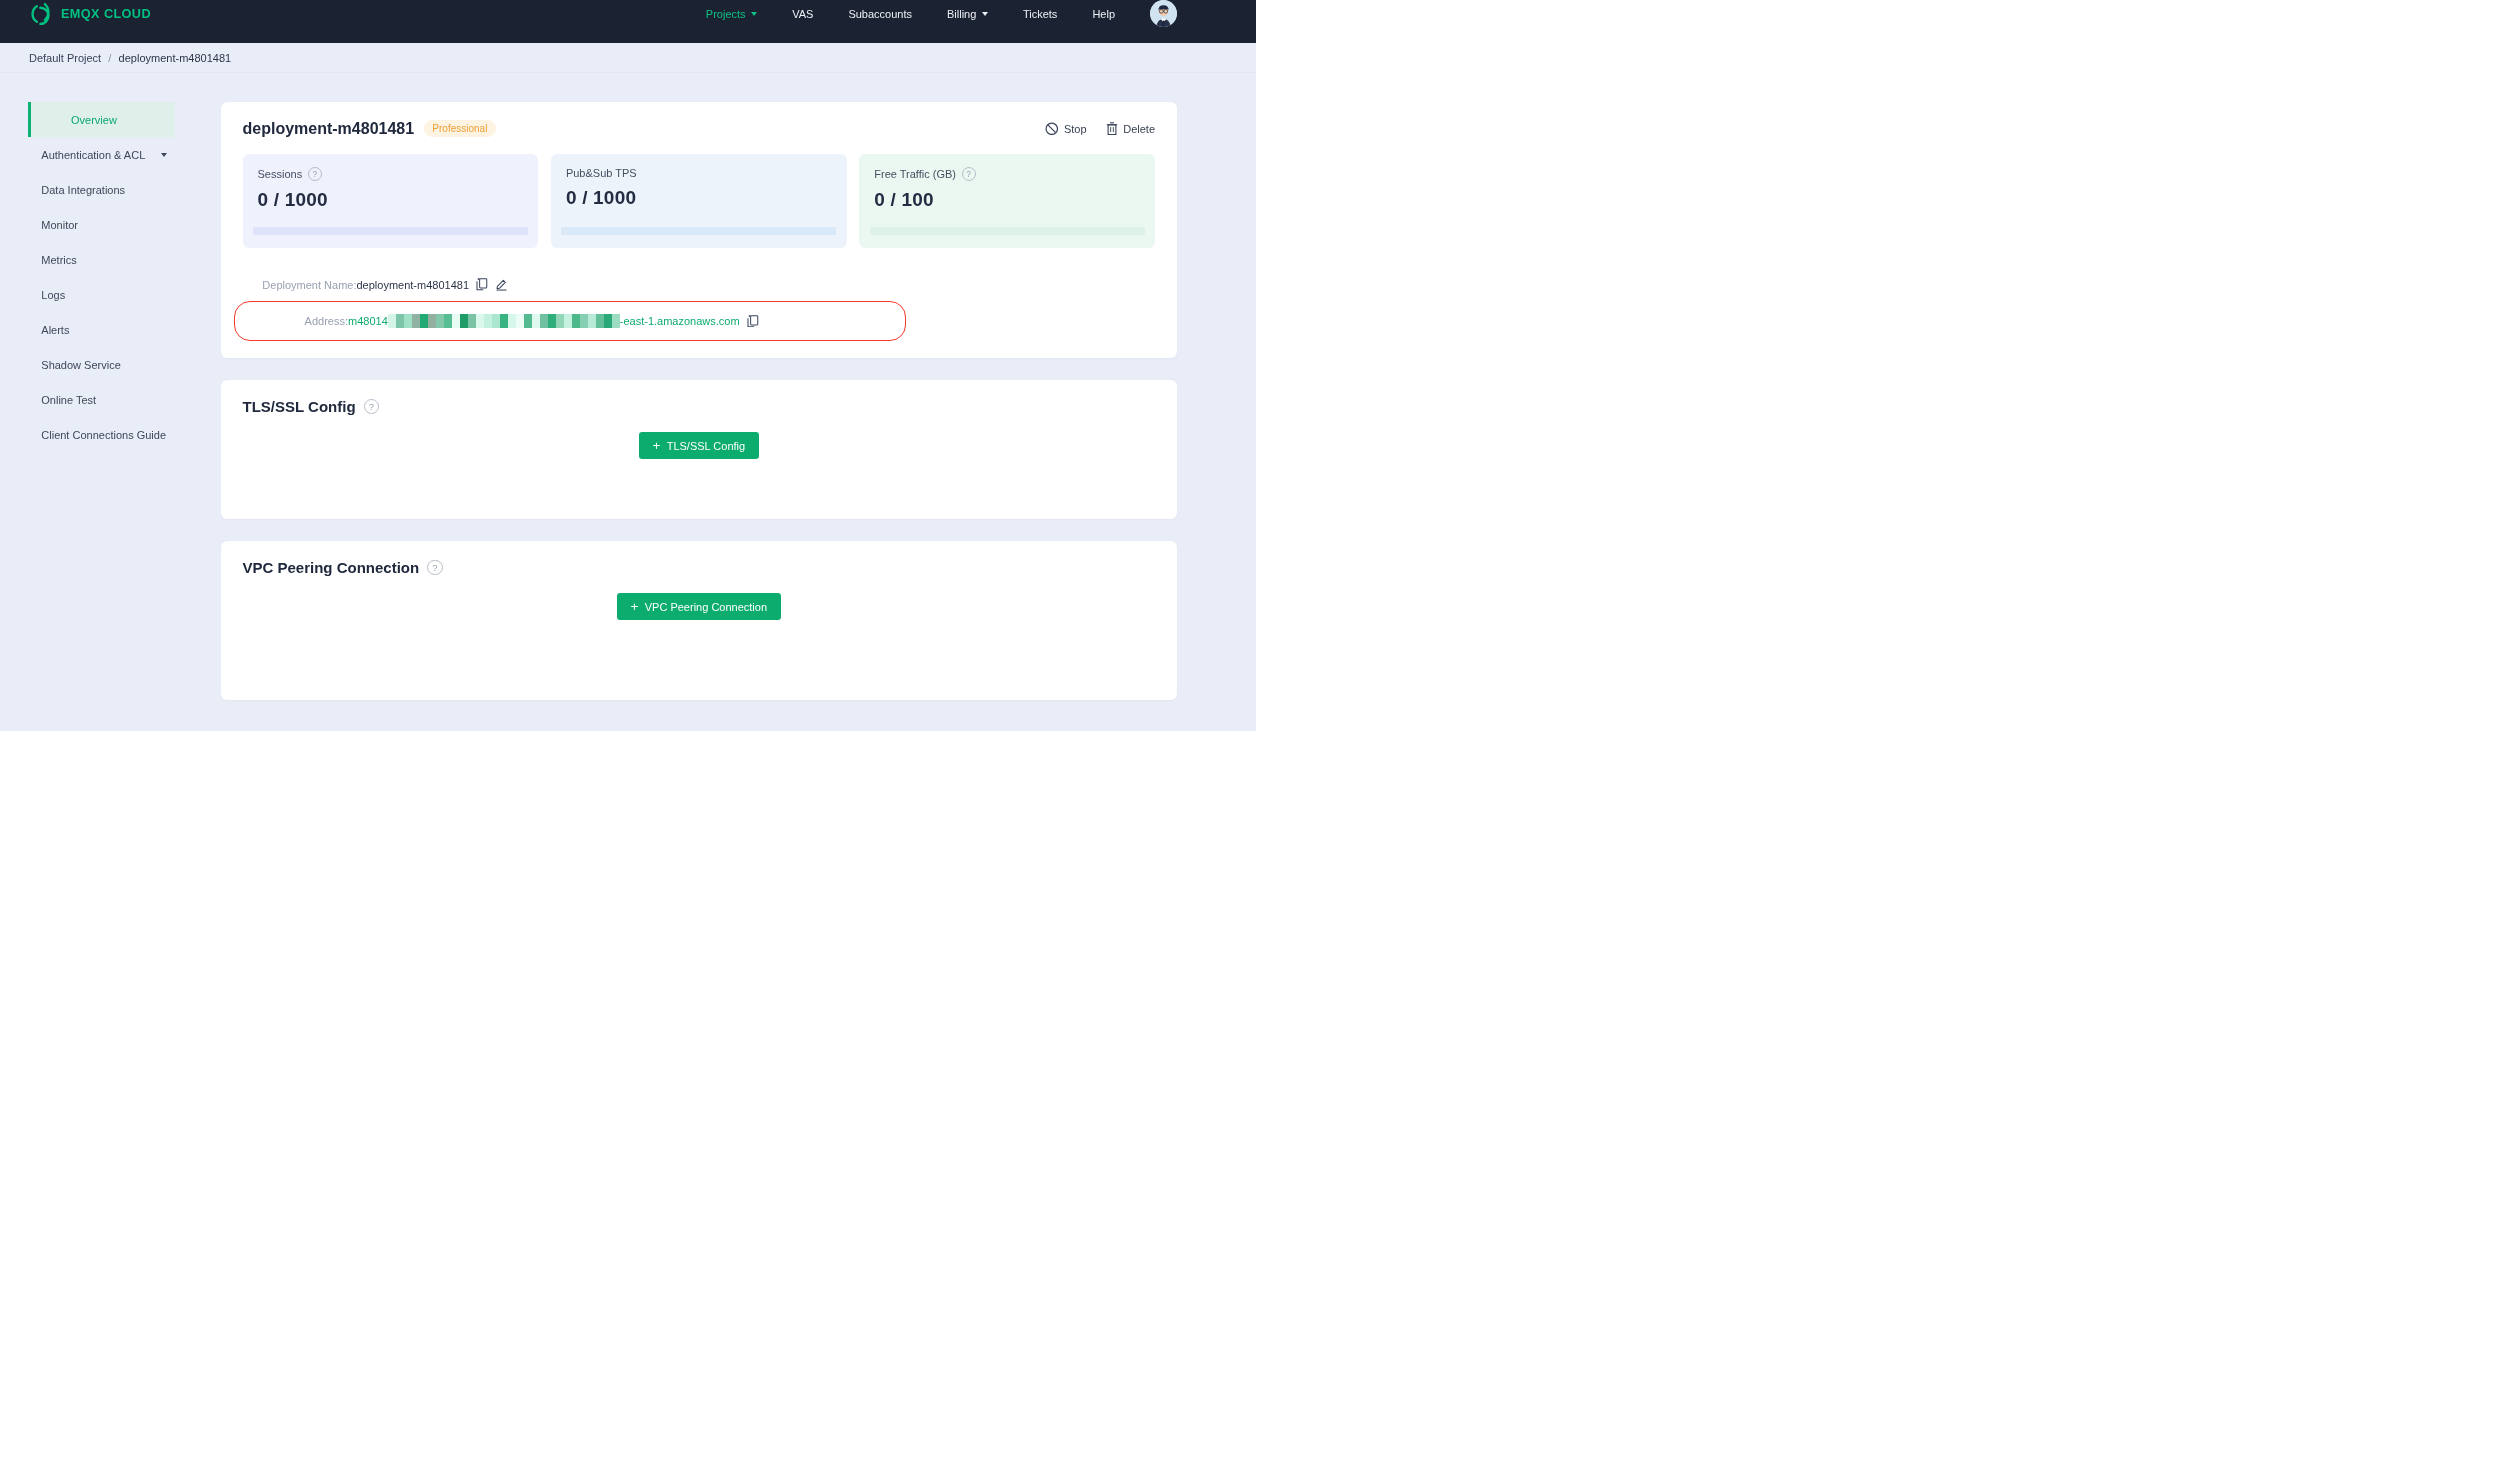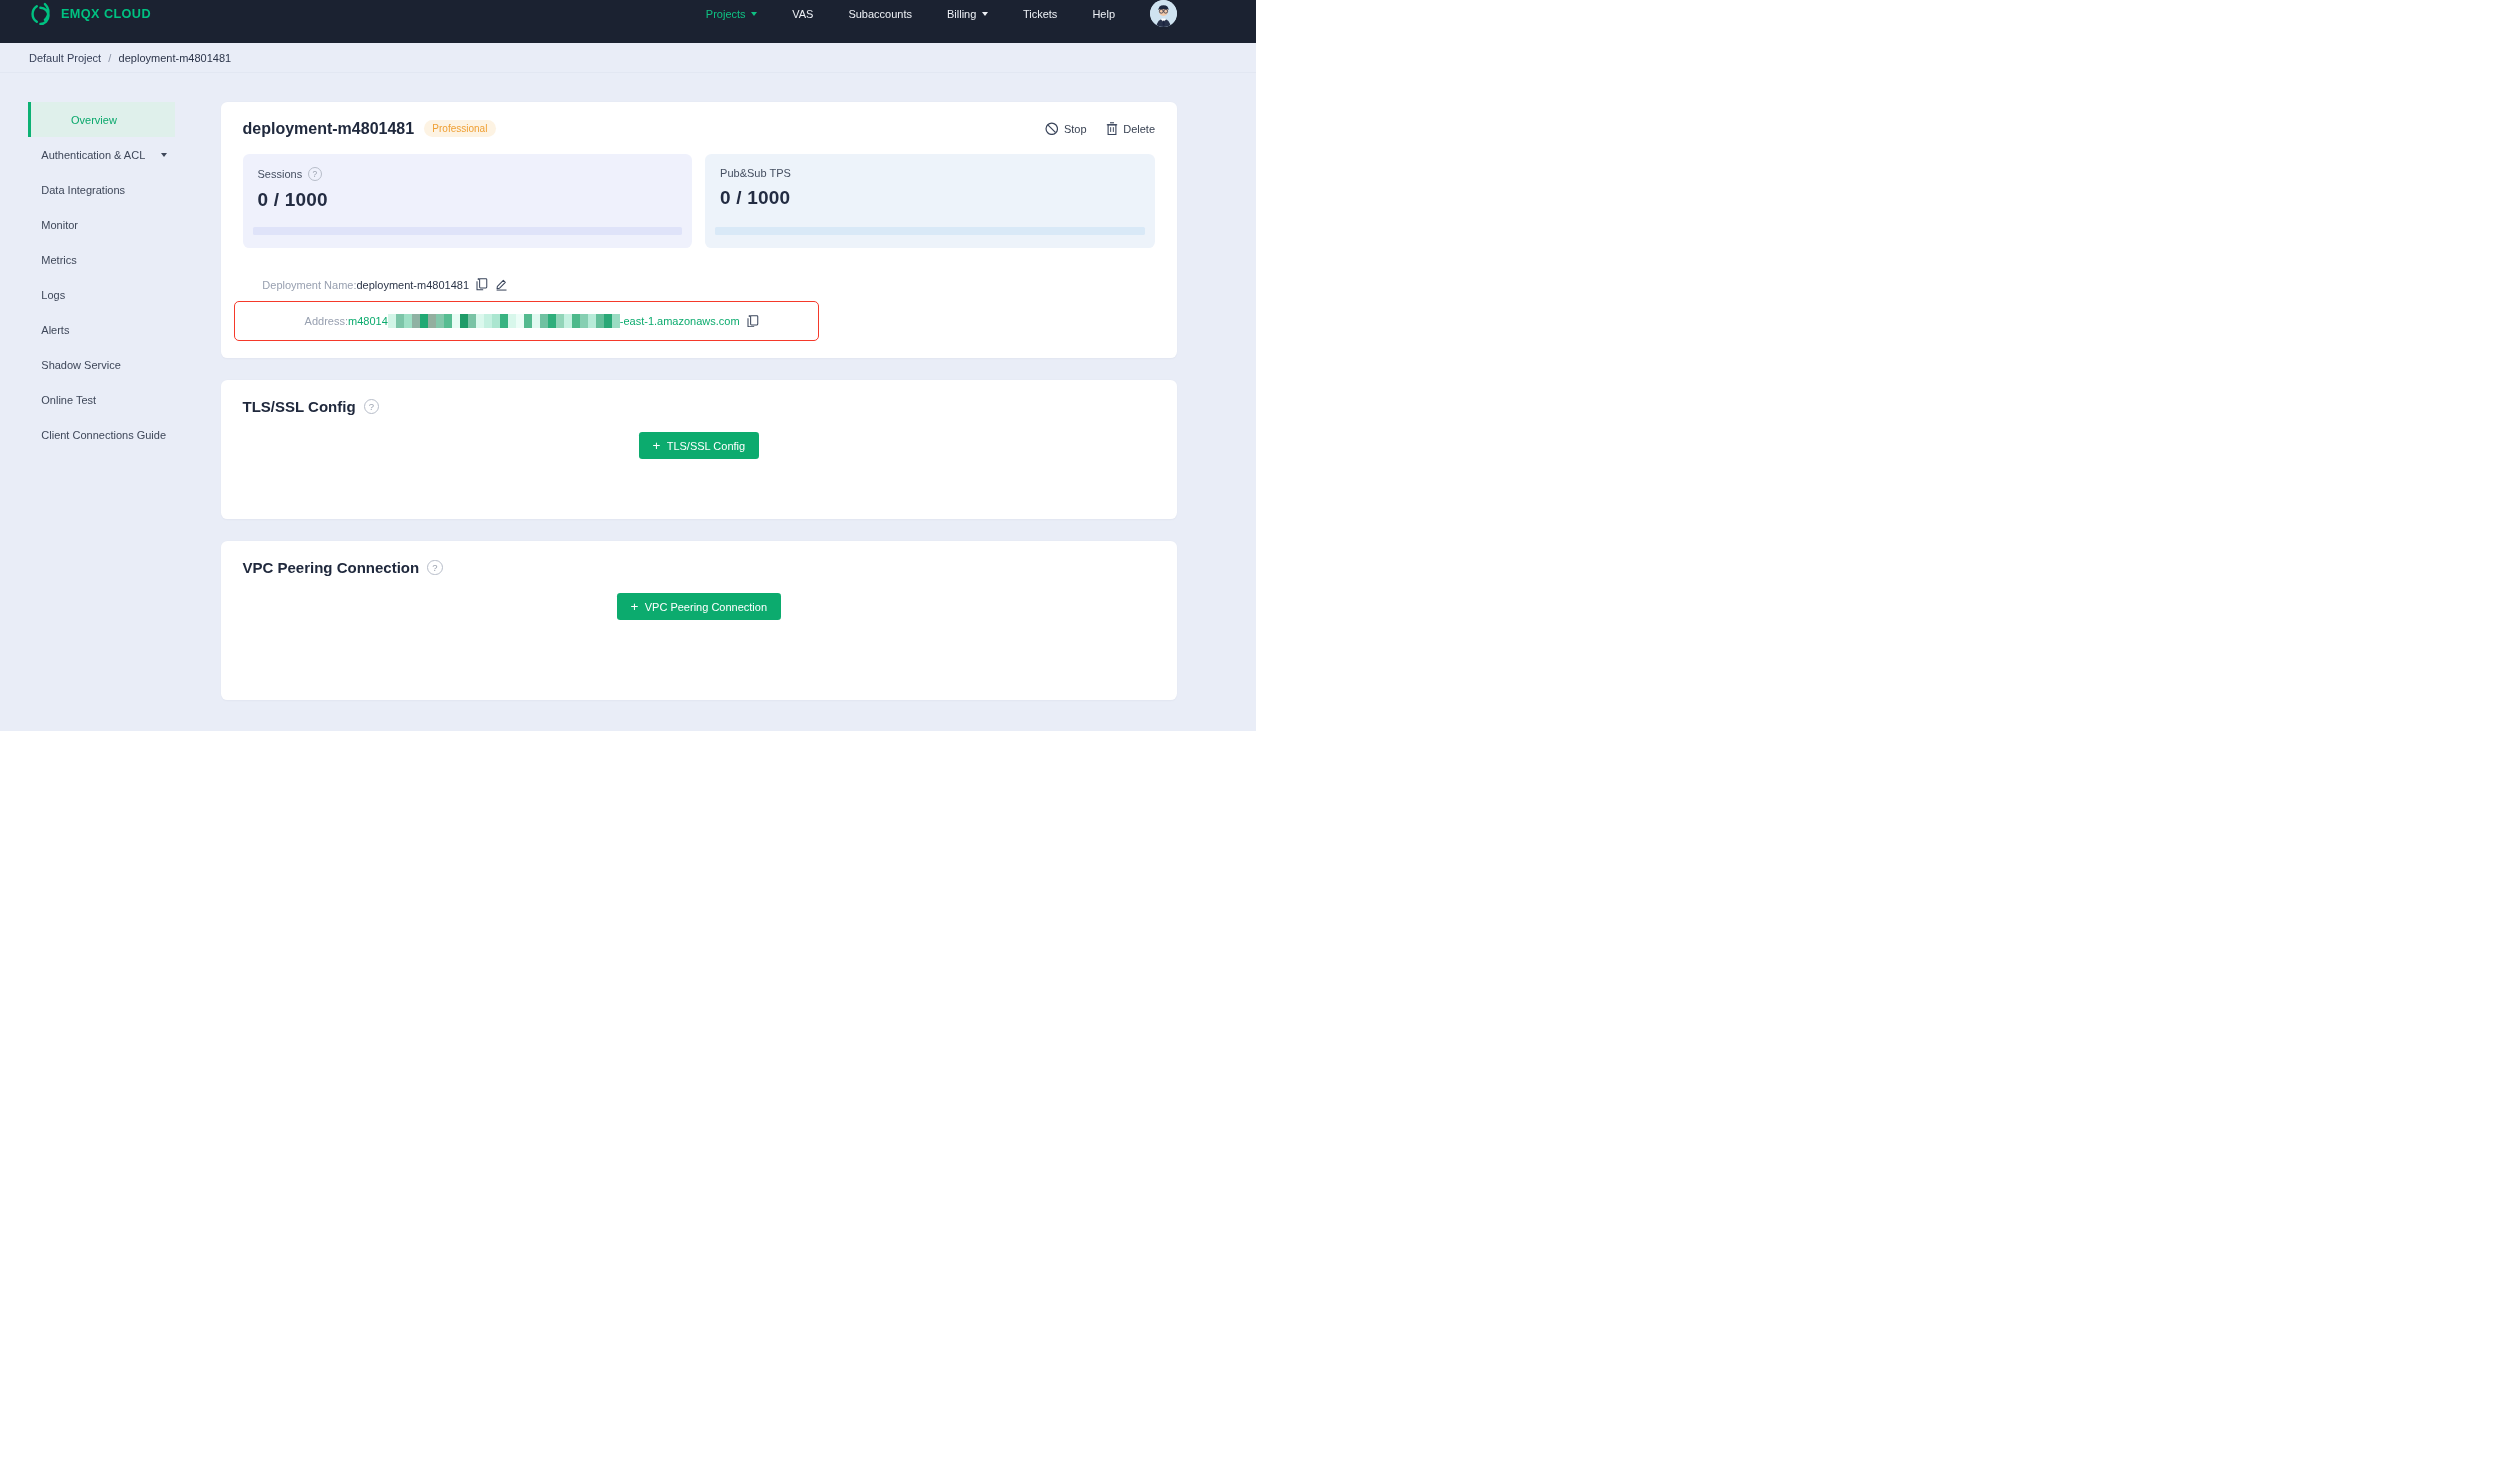--- a/index.html
+++ b/index.html
@@ -59,21 +59,21 @@
   .qicon::after{content:"?";}
   .qicon.big{width:13.5px;height:13.5px;font-size:9.5px;}
 
   .details{margin-top:20.7px;}
   .detail-row{display:flex;align-items:center;height:33px;font-size:11px;}
   .detail-label{width:114px;color:#98a0b0;flex:none;text-align:right;}
   .detail-value{color:#2c3548;display:flex;align-items:center;gap:7.2px;}
   .green{color:#0cab6e;}
   .link{color:#0cab6e;cursor:pointer;margin-left:9.5px;}
 
-  .highlight-box{border:1.6px solid #f5392a;border-radius:5px;margin-left:-8.7px;padding:2.4px 0 2.4px 7.2px;width:585px;box-sizing:border-box;}
+  .highlight-box{border:1.6px solid #f5392a;border-radius:16px;margin-left:-8.7px;padding:2.4px 0 2.4px 7.2px;width:672px;box-sizing:border-box;}
   .highlight-box .detail-label{width:106px;}
   .redaction{display:inline-flex;height:13.5px;overflow:hidden;}
   .redaction span{display:inline-block;width:8px;height:13.5px;}
 
   .icon-btn{cursor:pointer;display:inline-flex;align-items:center;}
 
   
   .section-card{margin-top:22px;}
   .section-head{display:flex;align-items:center;gap:8px;}
   .section-title{font-size:15px;font-weight:700;color:#20293d;}
@@ -222,20 +222,28 @@
           </div>
 
           <div class="stat tps">
             <div class="stat-label-row">
               <span>Pub&amp;Sub TPS</span>
             </div>
             <div class="stat-value">0 / 1000</div>
             <div class="stat-bar"></div>
           </div>
 
+          <div class="stat traffic">
+            <div class="stat-label-row">
+              <span>Free Traffic (GB)</span>
+              <span class="qicon"></span>
+            </div>
+            <div class="stat-value">0 / 100</div>
+            <div class="stat-bar"></div>
+          </div>
         </div>
 
         <div class="details">
           <div class="detail-row">
             <span class="detail-label">Deployment Name:</span>
             <span class="detail-value">
               <span>deployment-m4801481</span>
               <span class="icon-btn">
                 <svg width="12" height="12.7" viewBox="0 0 15 16">
                     <rect x="4.5" y="1" width="9" height="11.5" rx="1" fill="none" stroke="#39445a" stroke-width="1.3"></rect>

